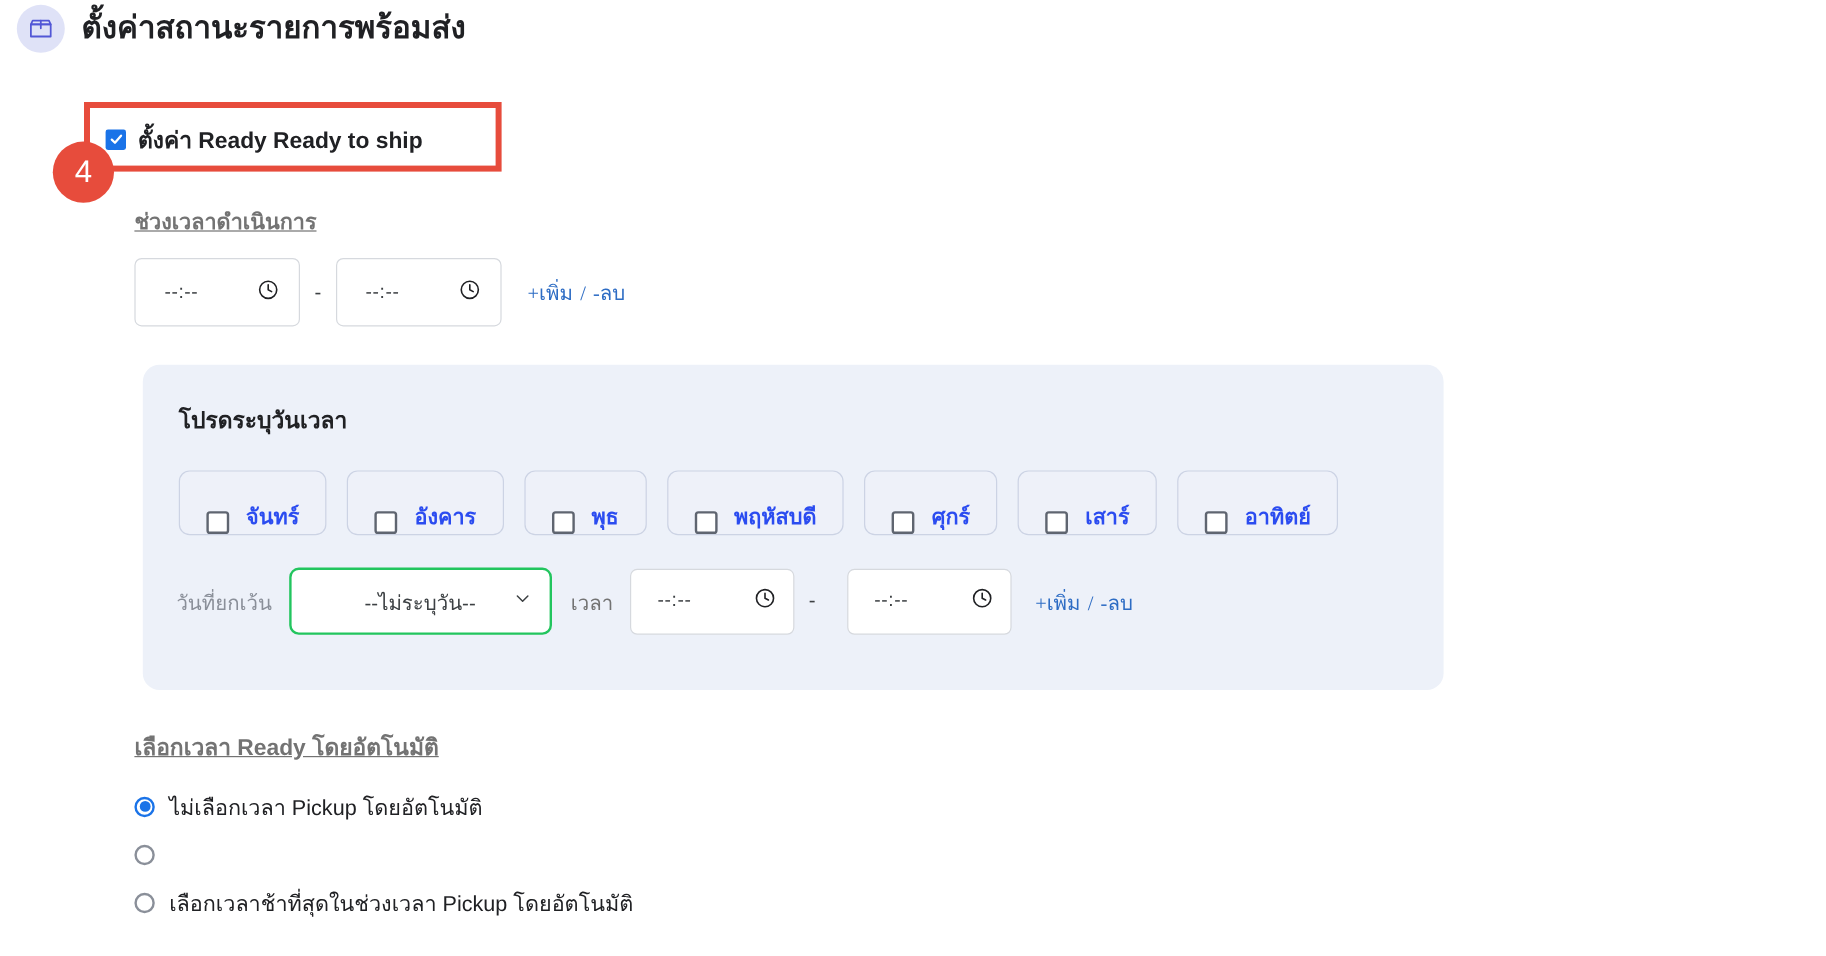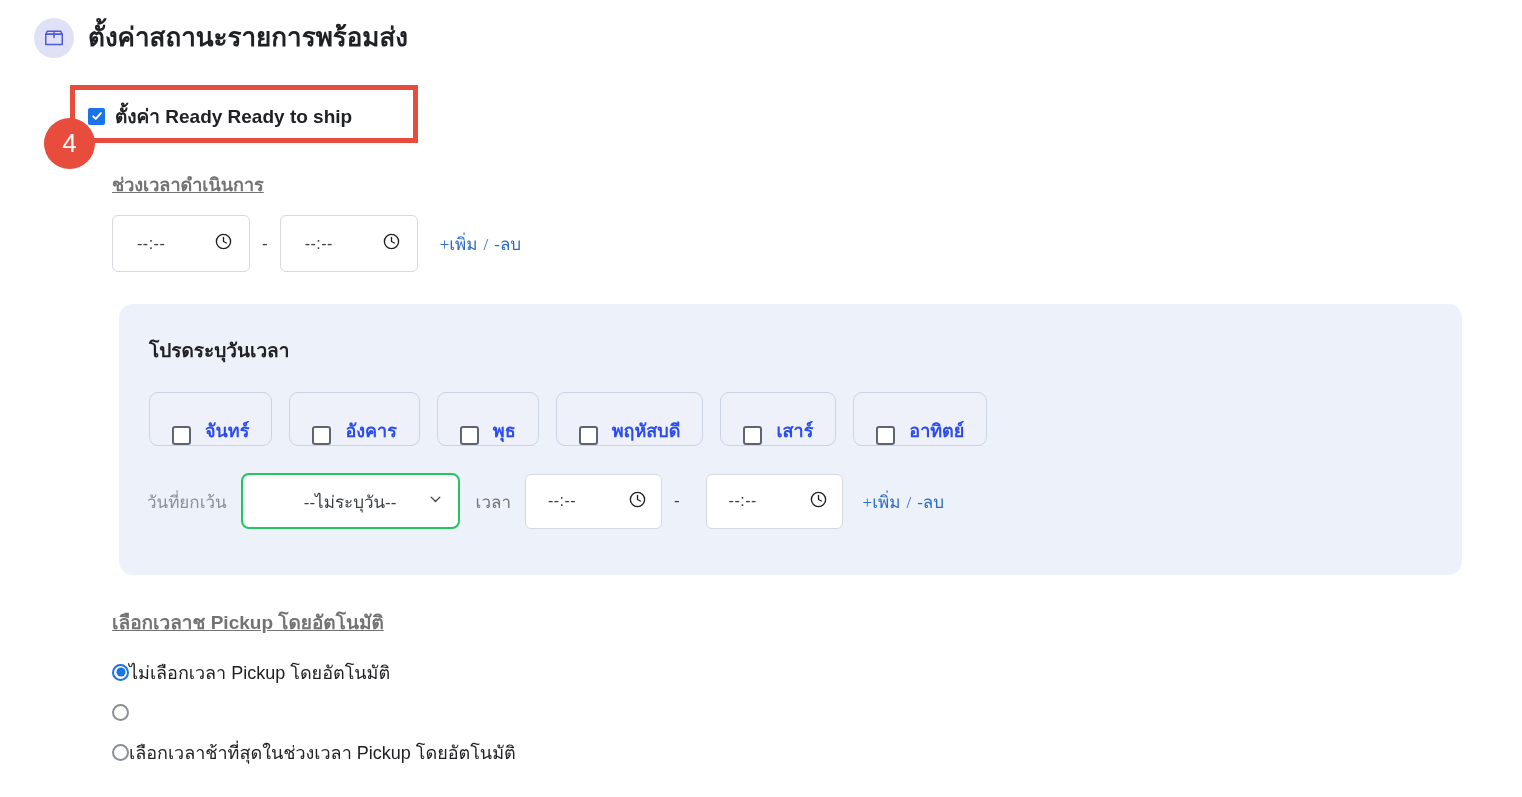--- a/index.html
+++ b/index.html
@@ -15,25 +15,25 @@
     position: relative;
     font-family: "Liberation Sans", "DejaVu Sans", sans-serif;
     color: #1f2430;
     overflow: hidden;
   }
 
   
   .page-header {
     position: absolute;
     left: 0;
-    top: 18px;
+    top: 4px;
     display: flex;
     align-items: center;
     gap: 14px;
-    padding-left: 34px;
+    padding-left: 14px;
   }
   .header-icon-circle {
     width: 40px;
     height: 40px;
     border-radius: 50%;
     background: #dfe2f7;
     display: flex;
     align-items: center;
     justify-content: center;
     flex: 0 0 auto;
@@ -162,21 +162,21 @@
     font-family: Liberation Serif, serif;
   }
   .link-actions .lnk { cursor: pointer; }
   .link-actions .sep { margin: 0 6px; color: #2d6cc4; }
 
   
   .schedule-panel {
     position: absolute;
     left: 119px;
     top: 304px;
-    width: 1343px;
+    width: 1084px;
     height: 271px;
     background: #edf1f9;
     border-radius: 14px;
   }
   .panel-title {
     position: absolute;
     left: 30px;
     top: 31px;
     font-size: 19px;
     font-weight: bold;
@@ -264,20 +264,21 @@
   
   #pickup-label { left: 112px; top: 607px; font-size: 19px; }
   .radio-list {
     position: absolute;
     left: 112px;
     top: 652px;
   }
   .radio-row {
     display: flex;
     align-items: center;
+    gap: 12px;
     height: 40px;
     cursor: pointer;
   }
   .radio-mark {
     width: 17px;
     height: 17px;
     border-radius: 50%;
     border: 2px solid #8a8f99;
     background: #ffffff;
     flex: 0 0 auto;
@@ -371,20 +372,24 @@
     <div class="day-chip">
       <span class="cb-empty"></span>
       <span class="day-label">พุธ</span>
     </div>
     <div class="day-chip">
       <span class="cb-empty"></span>
       <span class="day-label">พฤหัสบดี</span>
     </div>
     <div class="day-chip">
       <span class="cb-empty"></span>
+      <span class="day-label">ศุกร์</span>
+    </div>
+    <div class="day-chip">
+      <span class="cb-empty"></span>
       <span class="day-label">เสาร์</span>
     </div>
     <div class="day-chip">
       <span class="cb-empty"></span>
       <span class="day-label">อาทิตย์</span>
     </div>
   </div>
 
   <div class="exception-row">
     <span class="exc-label">วันที่ยกเว้น</span>
@@ -421,21 +426,21 @@
         </svg>
       </span>
     </div>
 
     <div class="link-actions">
       <span class="lnk">+เพิ่ม</span><span class="sep">/</span><span class="lnk">-ลบ</span>
     </div>
   </div>
 </div>
 
-<div class="section-label" id="pickup-label">เลือกเวลาช Pickup โดยอัตโนมัติ</div>
+<div class="section-label" id="pickup-label">เลือกเวลา Ready โดยอัตโนมัติ</div>
 
 <div class="radio-list">
   <div class="radio-row">
     <span class="radio-mark checked"></span>
     <span class="radio-text">ไม่เลือกเวลา Pickup โดยอัตโนมัติ</span>
   </div>
   <div class="radio-row">
     <span class="radio-mark"></span>
   </div>
   <div class="radio-row">

